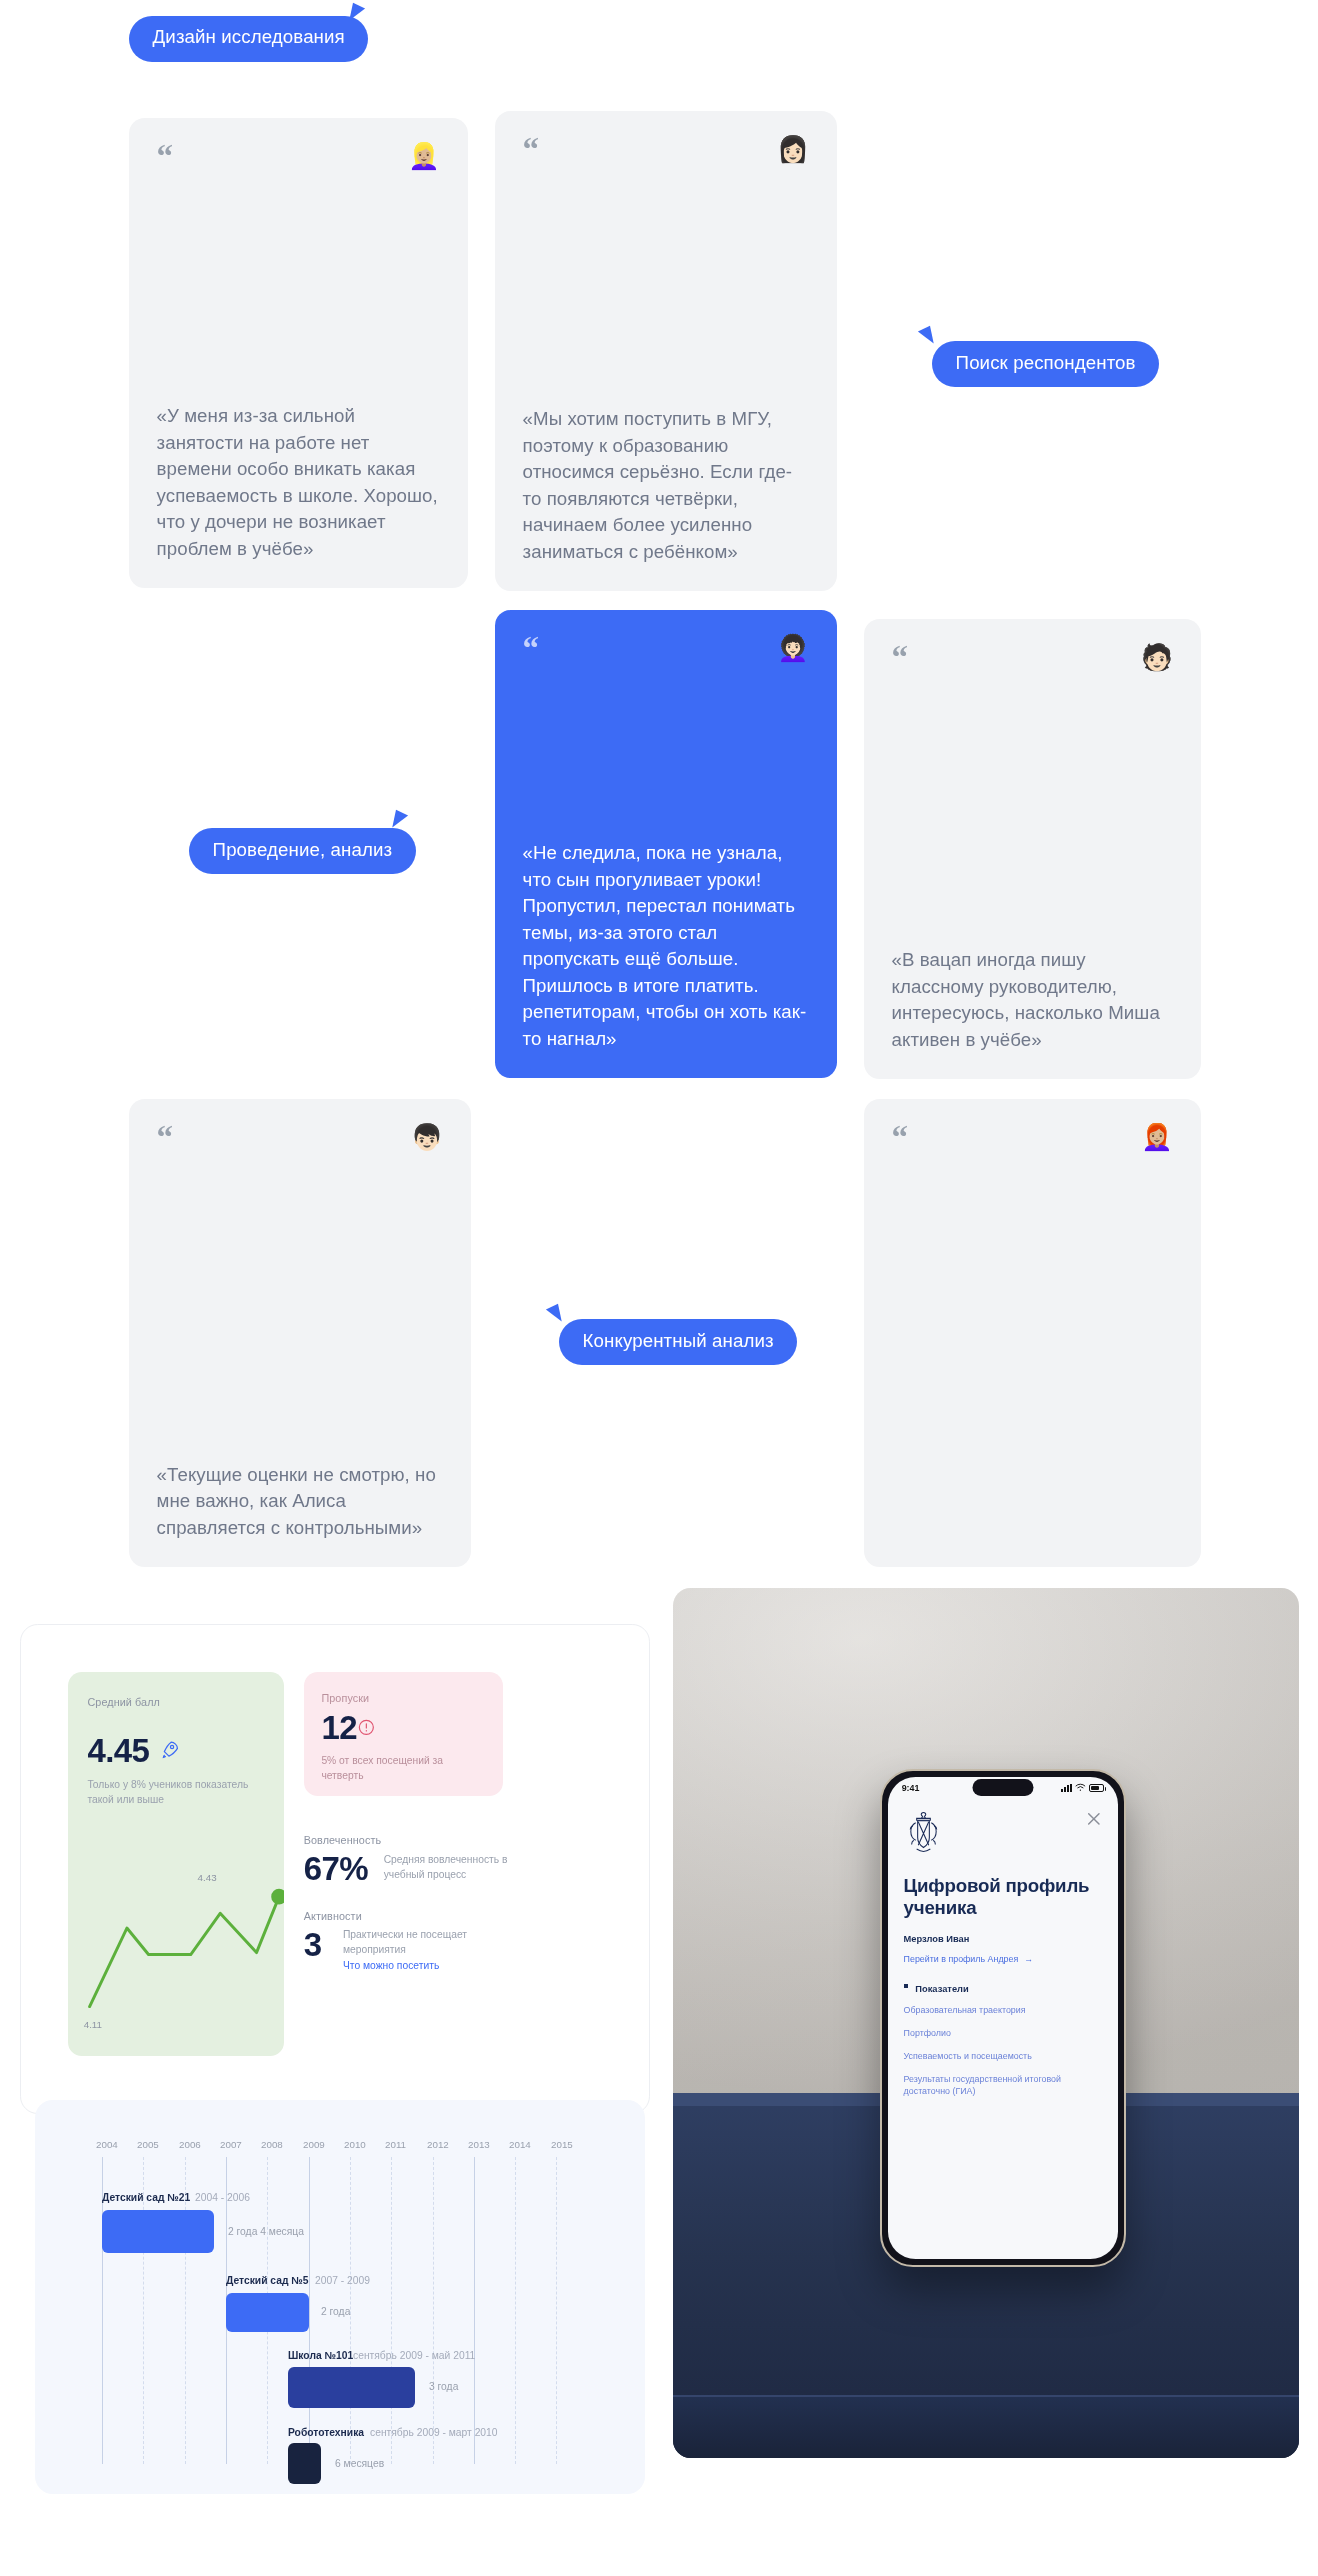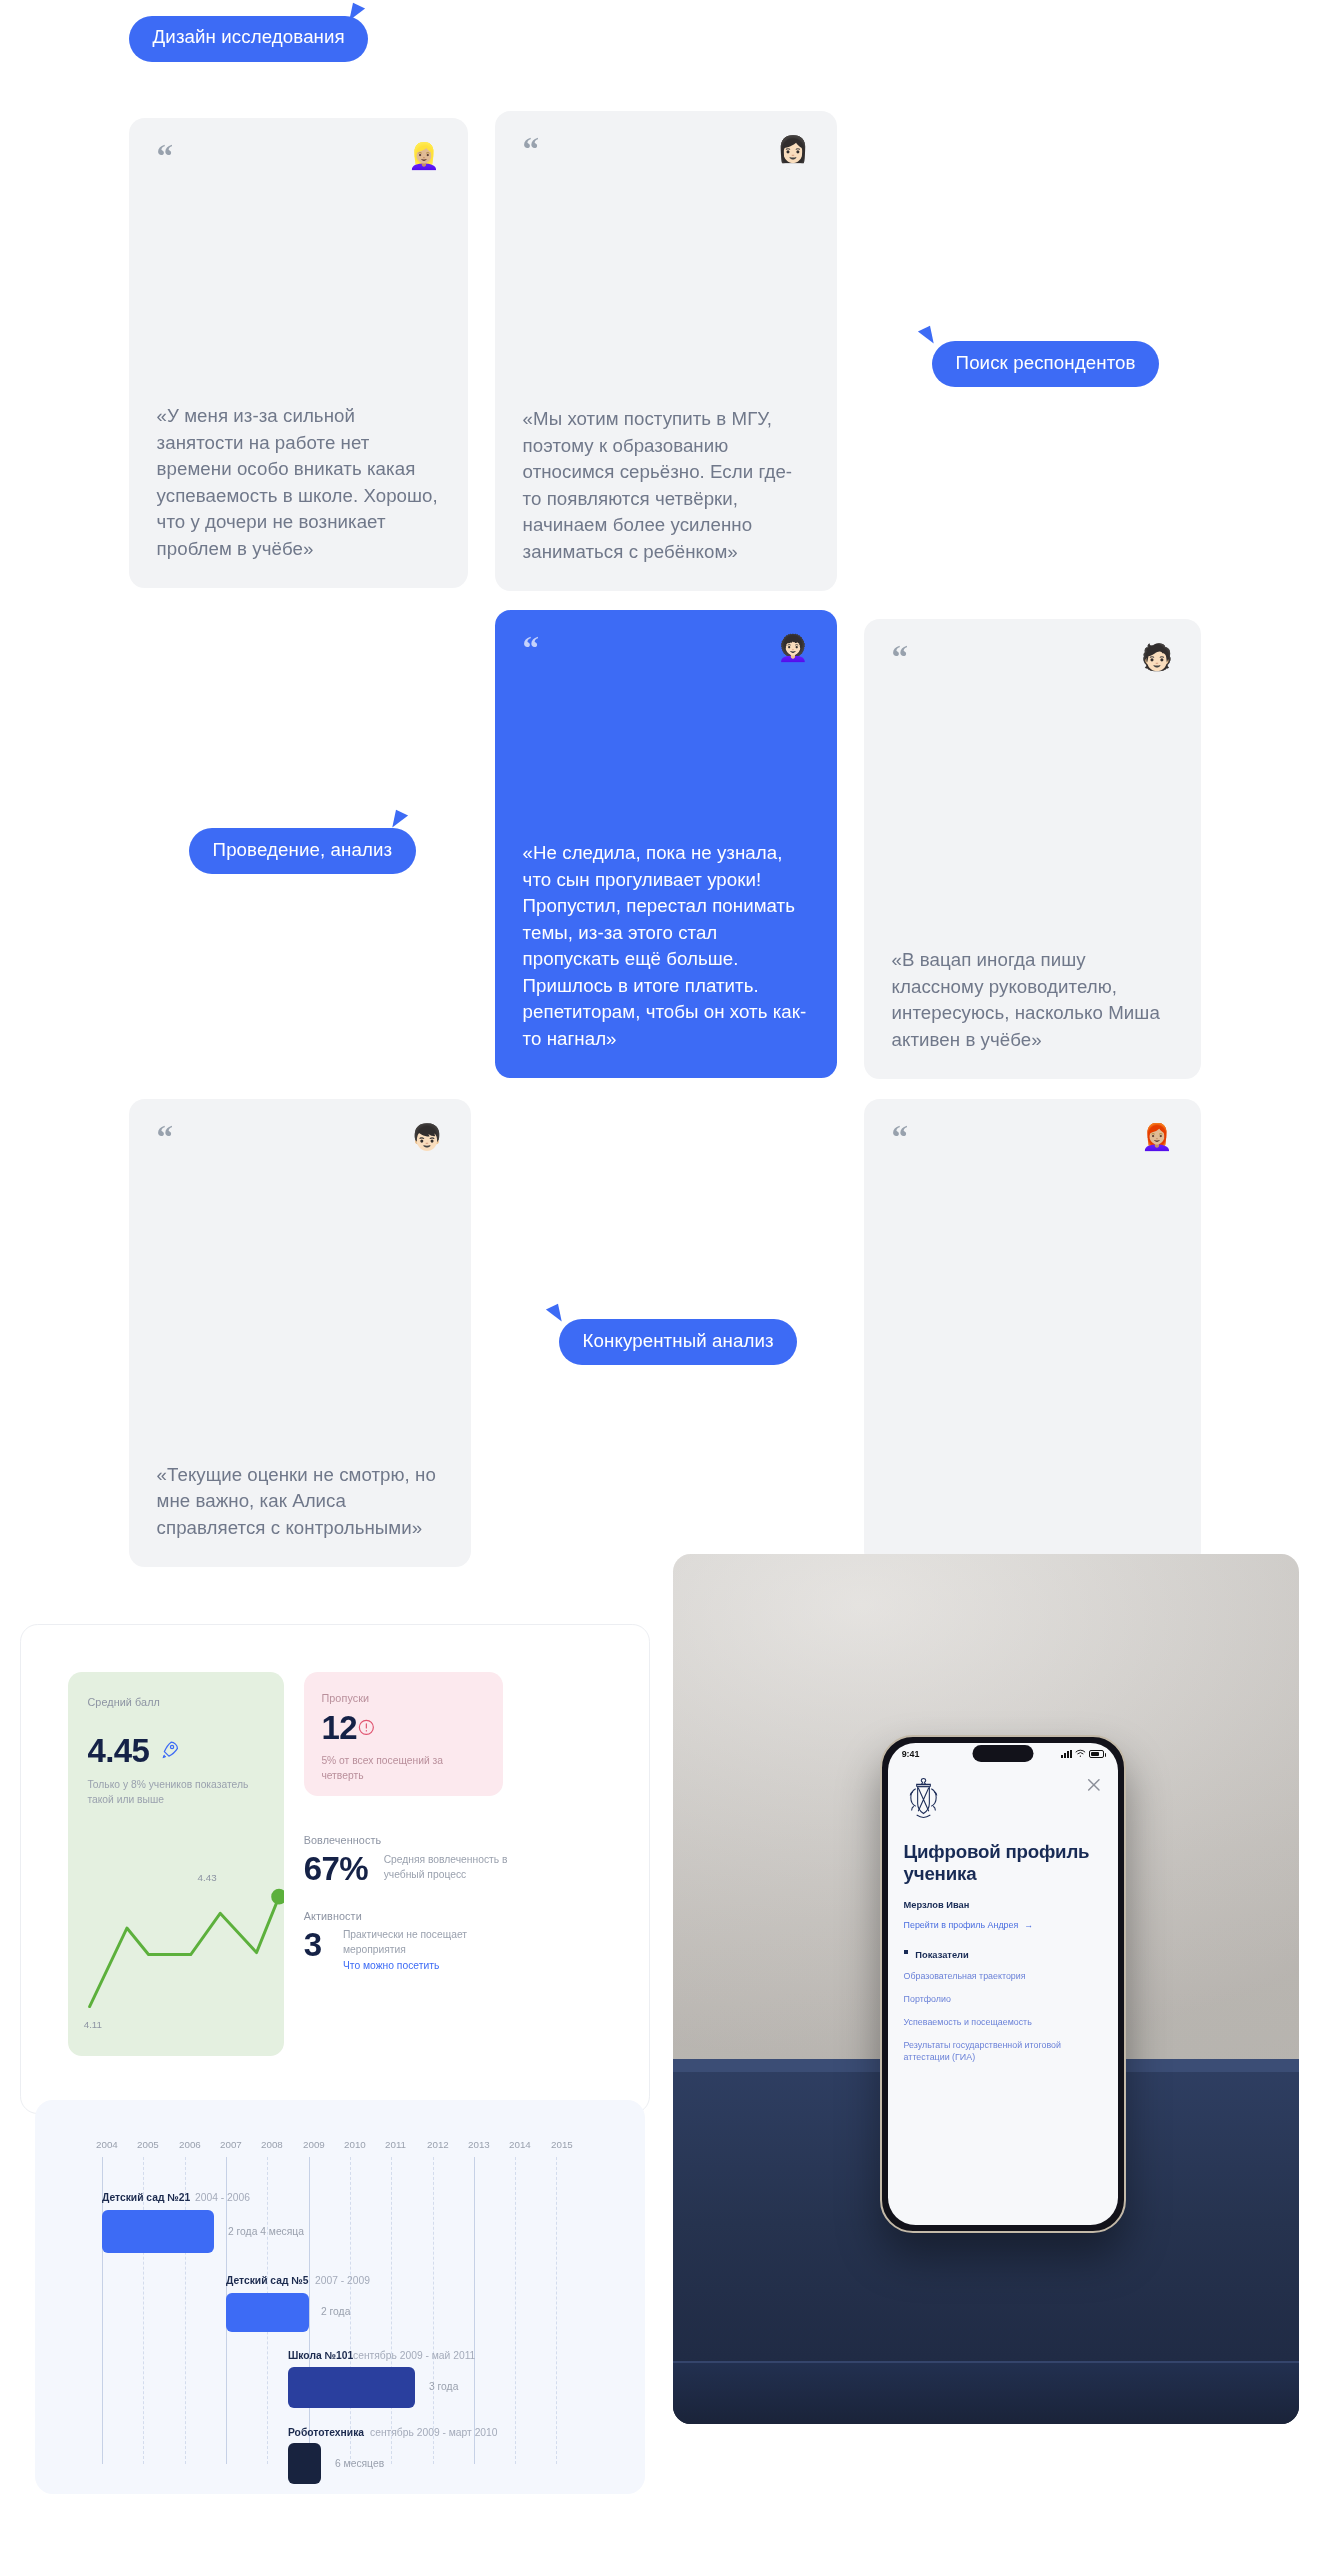--- a/index.html
+++ b/index.html
@@ -432,21 +432,21 @@
     <div class="tl-range" style="left:318px;top:250px;">сентябрь 2009 - май 2011</div>
     <div class="tl-bar" style="left:253px;top:267px;width:127px;height:41px;background:#2a3f9e;"></div>
     <div class="tl-dur" style="left:394px;top:281px;">3 года</div>
 
     <div class="tl-name" style="left:253px;top:327px;">Робототехника</div>
     <div class="tl-range" style="left:335px;top:327px;">сентябрь 2009 - март 2010</div>
     <div class="tl-bar" style="left:253px;top:343px;width:33px;height:41px;background:#18233f;"></div>
     <div class="tl-dur" style="left:300px;top:358px;">6 месяцев</div>
   </div>
 
-  <div class="photo" style="left:673px;top:1554px;width:626px;height:870px;">
+  <div class="photo" style="left:673px;top:1588px;width:626px;height:870px;">
     <div class="wallshadow"></div>
     <div class="desk"></div>
     <div class="deskfront"></div>
 
     <div class="phone" style="left:207px;top:181px;width:246px;height:498px;">
       <div class="phone-screen">
 
         <div class="status-bar">
           <span class="status-time">9:41</span>
           <span class="notch"></span>
@@ -494,21 +494,21 @@
           </div>
 
           <div class="phone-menu">
             <div class="menu-head">
               <span class="menu-bullet"></span>
               <span>Показатели</span>
             </div>
             <div class="menu-item">Образовательная траектория</div>
             <div class="menu-item">Портфолио</div>
             <div class="menu-item">Успеваемость и посещаемость</div>
-            <div class="menu-item">Результаты государственной итоговой аттестации (ГИА)</div>
+            <div class="menu-item">Результаты государственной итоговой достаточно (ГИА)</div>
           </div>
         </div>
       </div>
     </div>
   </div>
 
 </div>
 
 
 </body></html>

